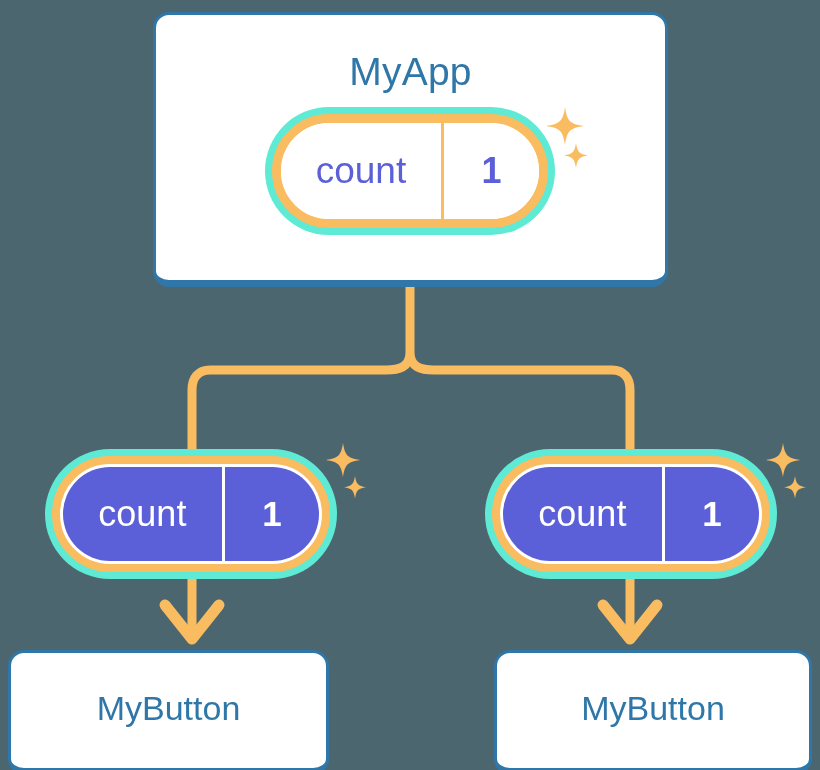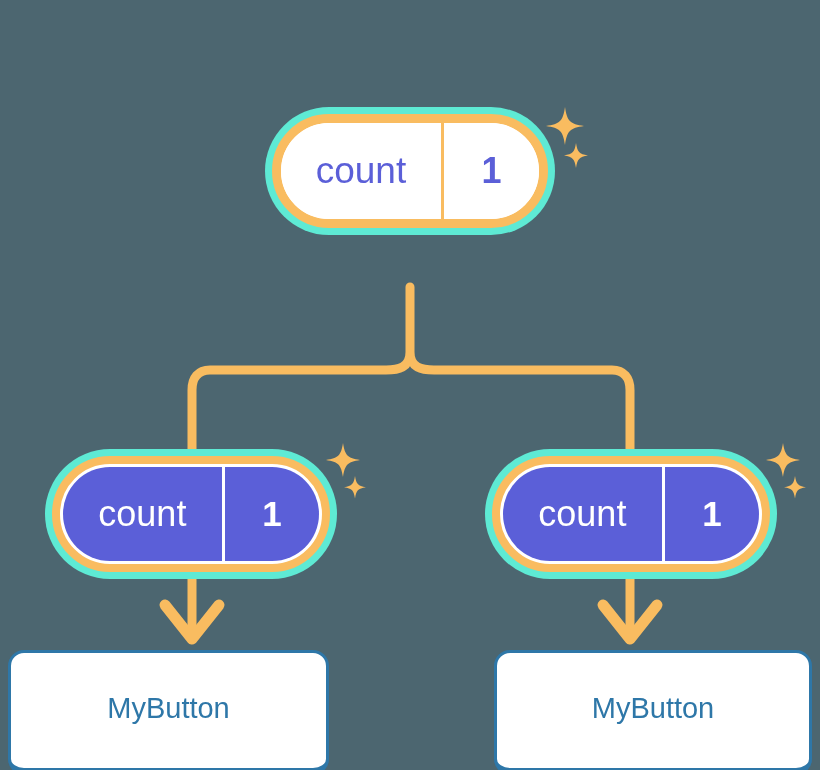--- a/index.html
+++ b/index.html
@@ -77,21 +77,21 @@
     height: 125px;
   }
   #btn-card-right {
     left: 494px;
     top: 650px;
     width: 318px;
     height: 125px;
   }
   .leaf-label {
     color: #2e77a8;
-    font-size: 29px;
+    font-size: 34px;
     font-weight: 500;
     margin-top: -4px;
   }
 
   
   .pill {
     position: absolute;
     box-sizing: border-box;
     border-radius: 999px;
     background: #5eead4;          
@@ -201,20 +201,23 @@
       <path d="M192,578 L192,638" fill="none" stroke="#f9bc60" stroke-width="9" stroke-linecap="butt"></path>
       <path d="M165,605 L192,639 L219,605" fill="none" stroke="#f9bc60" stroke-width="11" stroke-linecap="round" stroke-linejoin="round"></path>
     </g>
 
     <g>
       <path d="M630,578 L630,638" fill="none" stroke="#f9bc60" stroke-width="9" stroke-linecap="butt"></path>
       <path d="M603,605 L630,639 L657,605" fill="none" stroke="#f9bc60" stroke-width="11" stroke-linecap="round" stroke-linejoin="round"></path>
     </g>
   </svg>
 
+  <div class="card" id="app-card">
+    <div id="app-title">MyApp</div>
+  </div>
 
   <div class="pill" id="app-pill">
     <div class="pill-ring">
       <div class="pill-cell pill-key">count</div>
       <div class="pill-cell pill-val">1</div>
     </div>
   </div>
 
   <svg class="sparkle" style="left:540px; top:105px;" width="70" height="70" viewBox="0 0 70 70">
     <path d="M25,2 C27,16 30,19 44,21 C30,23 27,26 25,40 C23,26 20,23 6,21 C20,19 23,16 25,2 Z" fill="#f9bc60"></path>

